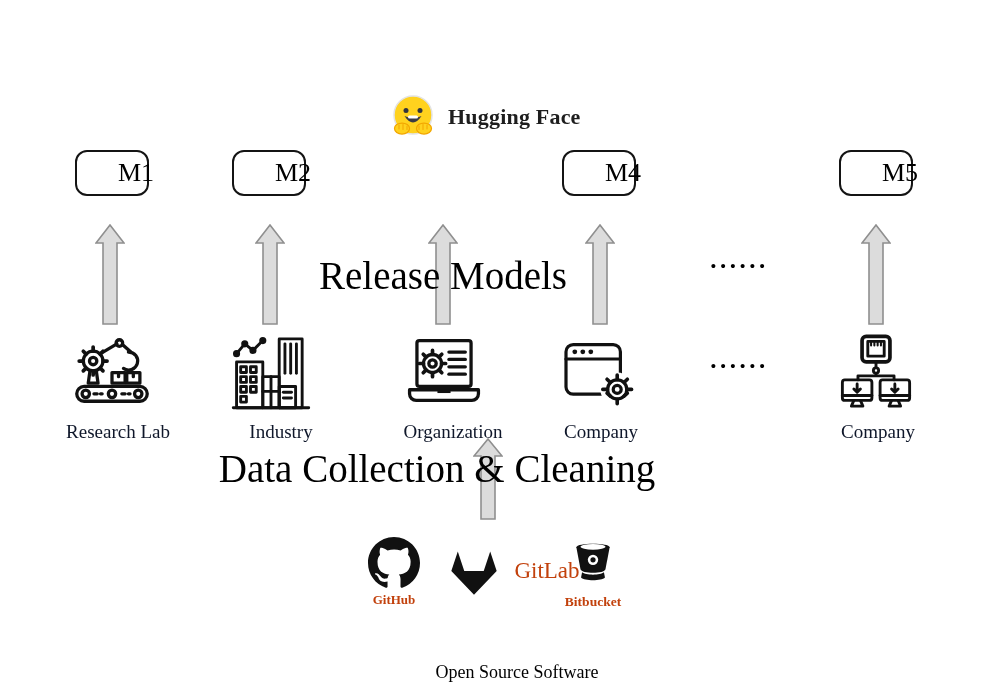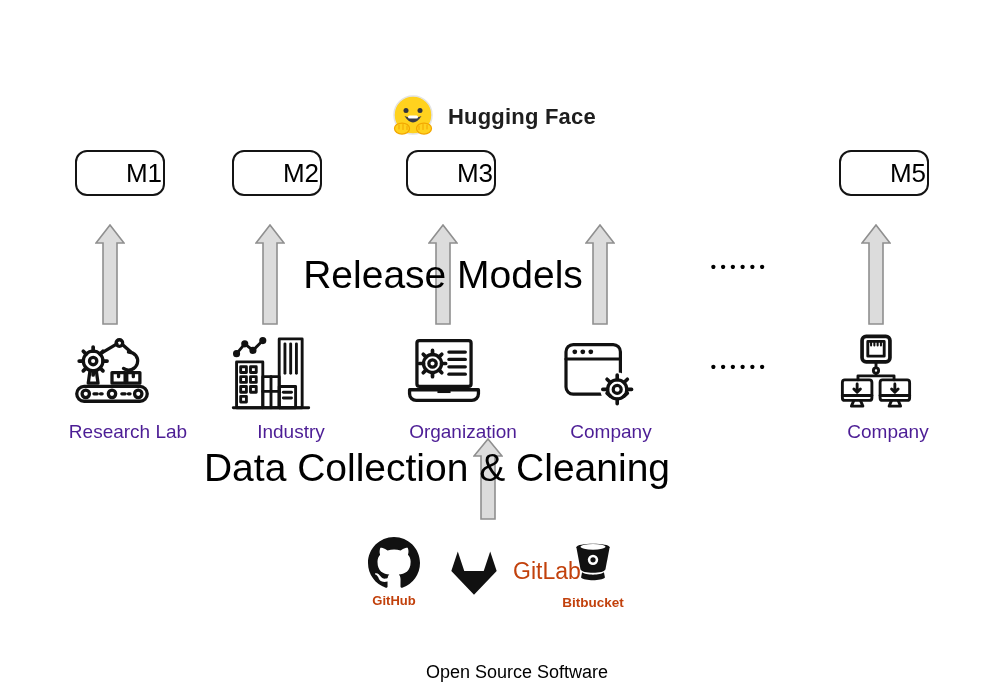--- a/index.html
+++ b/index.html
@@ -1,34 +1,34 @@
 <!DOCTYPE html>
 <html><head>
 <meta charset="utf-8">
 <style>
   html,body{margin:0;padding:0;background:#fff;}
   .canvas{
     position:relative;width:1008px;height:698px;background:#ffffff;overflow:hidden;
-    font-family:Liberation Sans, sans-serif;color:#000;
+    font-family:Liberation Serif, serif;color:#000;
   }
   
   .hf-logo{position:absolute;left:388px;top:92px;display:flex;align-items:center;gap:10px;}
   .hf-text{font-size:22px;font-weight:700;color:#1e1e1e;letter-spacing:.2px;}
   
   .mbox{
-    position:absolute;top:150px;width:90px;height:46px;box-sizing:border-box;
+    position:absolute;top:150px;width:74px;height:46px;box-sizing:border-box;
     border:2.5px solid #141414;border-radius:12px;background:#fff;
     display:flex;align-items:center;justify-content:center;font-size:26px;color:#000;z-index:4;padding-left:48px;
   }
   
   .flow-label{position:absolute;transform:translate(-50%,-50%);font-size:39px;color:#000;
     white-space:nowrap;z-index:5;}
   
-  .entity-label{position:absolute;transform:translate(-50%,-50%);font-size:19px;color:#4c1d95;
-    white-space:nowrap;z-index:3;margin-left:10px;}
+  .entity-label{position:absolute;transform:translate(-50%,-50%);font-size:19px;color:#0f172a;
+    white-space:nowrap;z-index:3;}
   
   .dots{position:absolute;transform:translate(-50%,-50%);font-size:15px;font-weight:700;
     letter-spacing:4.5px;color:#000;white-space:nowrap;z-index:3;}
   .arrow{position:absolute;z-index:1;}
   .icon{position:absolute;z-index:3;}
   .src-label{position:absolute;transform:translate(-50%,-50%);white-space:nowrap;color:#c2410c;}
   .caption{position:absolute;transform:translate(-50%,-50%);font-size:18px;color:#000;white-space:nowrap;margin-top:39px;}
 </style>
 </head>
 <body>
@@ -45,21 +45,21 @@
       <ellipse cx="28" cy="73" rx="15" ry="11" fill="#FFD21E" stroke="#F2A600" stroke-width="2.5"></ellipse>
       <ellipse cx="72" cy="73" rx="15" ry="11" fill="#FFD21E" stroke="#F2A600" stroke-width="2.5"></ellipse>
       <path d="M22,66 L22,74 M30,65 L30,75 M38,68 L38,75" stroke="#F2A600" stroke-width="2" stroke-linecap="round" fill="none"></path>
       <path d="M62,68 L62,75 M70,65 L70,75 M78,66 L78,74" stroke="#F2A600" stroke-width="2" stroke-linecap="round" fill="none"></path>
     </svg>
     <span class="hf-text">Hugging Face</span>
   </div>
 
   <div class="mbox" style="left:75px">M1</div>
   <div class="mbox" style="left:232px">M2</div>
-  <div class="mbox" style="left:406px">M3</div>
+  <div class="mbox" style="left:562px">M4</div>
   <div class="mbox" style="left:839px">M5</div>
 
   <svg class="arrow" style="left:95px;top:224px" width="30" height="101" viewBox="0 0 30 101">
       <polygon points="15,1 29,19 22,19 22,100 8,100 8,19 1,19" fill="#DCDCDC" stroke="#8F8F8F" stroke-width="1.6"></polygon>
     </svg>
   <svg class="arrow" style="left:255px;top:224px" width="30" height="101" viewBox="0 0 30 101">
       <polygon points="15,1 29,19 22,19 22,100 8,100 8,19 1,19" fill="#DCDCDC" stroke="#8F8F8F" stroke-width="1.6"></polygon>
     </svg>
   <svg class="arrow" style="left:428px;top:224px" width="30" height="101" viewBox="0 0 30 101">
       <polygon points="15,1 29,19 22,19 22,100 8,100 8,19 1,19" fill="#DCDCDC" stroke="#8F8F8F" stroke-width="1.6"></polygon>

